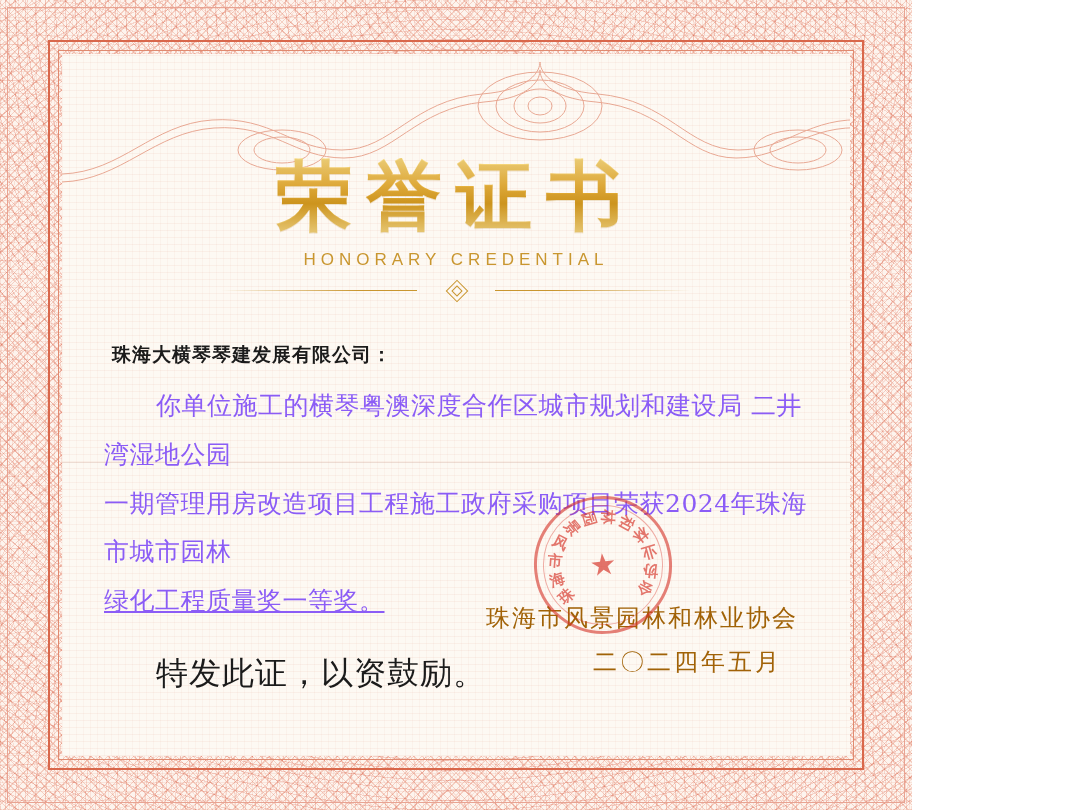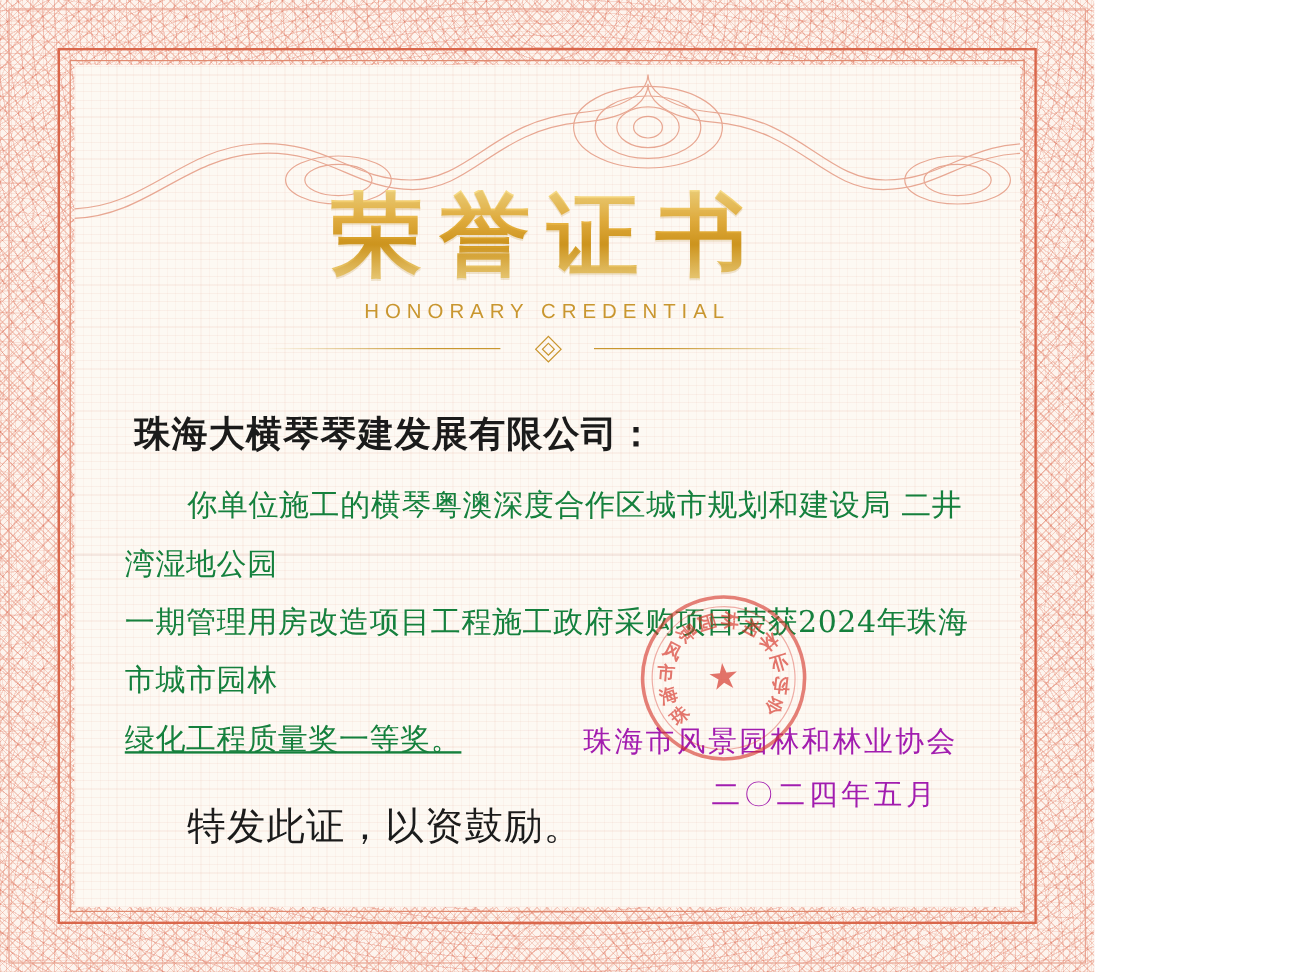--- a/index.html
+++ b/index.html
@@ -162,52 +162,52 @@
     border: 1px solid #c9962f;
   }
 
   .body-block {
     margin-top: 44px;
     color: #1b1b1b;
   }
 
   .recipient {
     font-family: "DejaVu Serif", serif;
-    font-size: 30px;
+    font-size: 19px;
     font-weight: 700;
     letter-spacing: 1px;
     margin: 0 0 14px 8px;
   }
 
   .paragraph {
     font-family: "DejaVu Serif", serif;
     font-size: 25px;
     line-height: 1.95;
     letter-spacing: 0.5px;
     margin: 0;
     text-indent: 52px;
-    color: #15803d;
+    color: #8b5cf6;
   }
 
   .closing {
     font-family: Liberation Serif, serif;
     font-size: 32px;
     text-indent: 52px;
     margin: 26px 0 0 0;
     letter-spacing: 1px;
   }
 
   
   .sign-block {
     position: absolute;
     right: 52px;
     bottom: 78px;
     text-align: right;
     font-family: Liberation Mono, monospace;
-    color: #a21caf;
+    color: #a16207;
   }
   .issuer {
     font-size: 24px;
     letter-spacing: 2px;
     margin: 0;
   }
   .date {
     font-size: 24px;
     letter-spacing: 3px;
     margin: 12px 16px 0 0;

